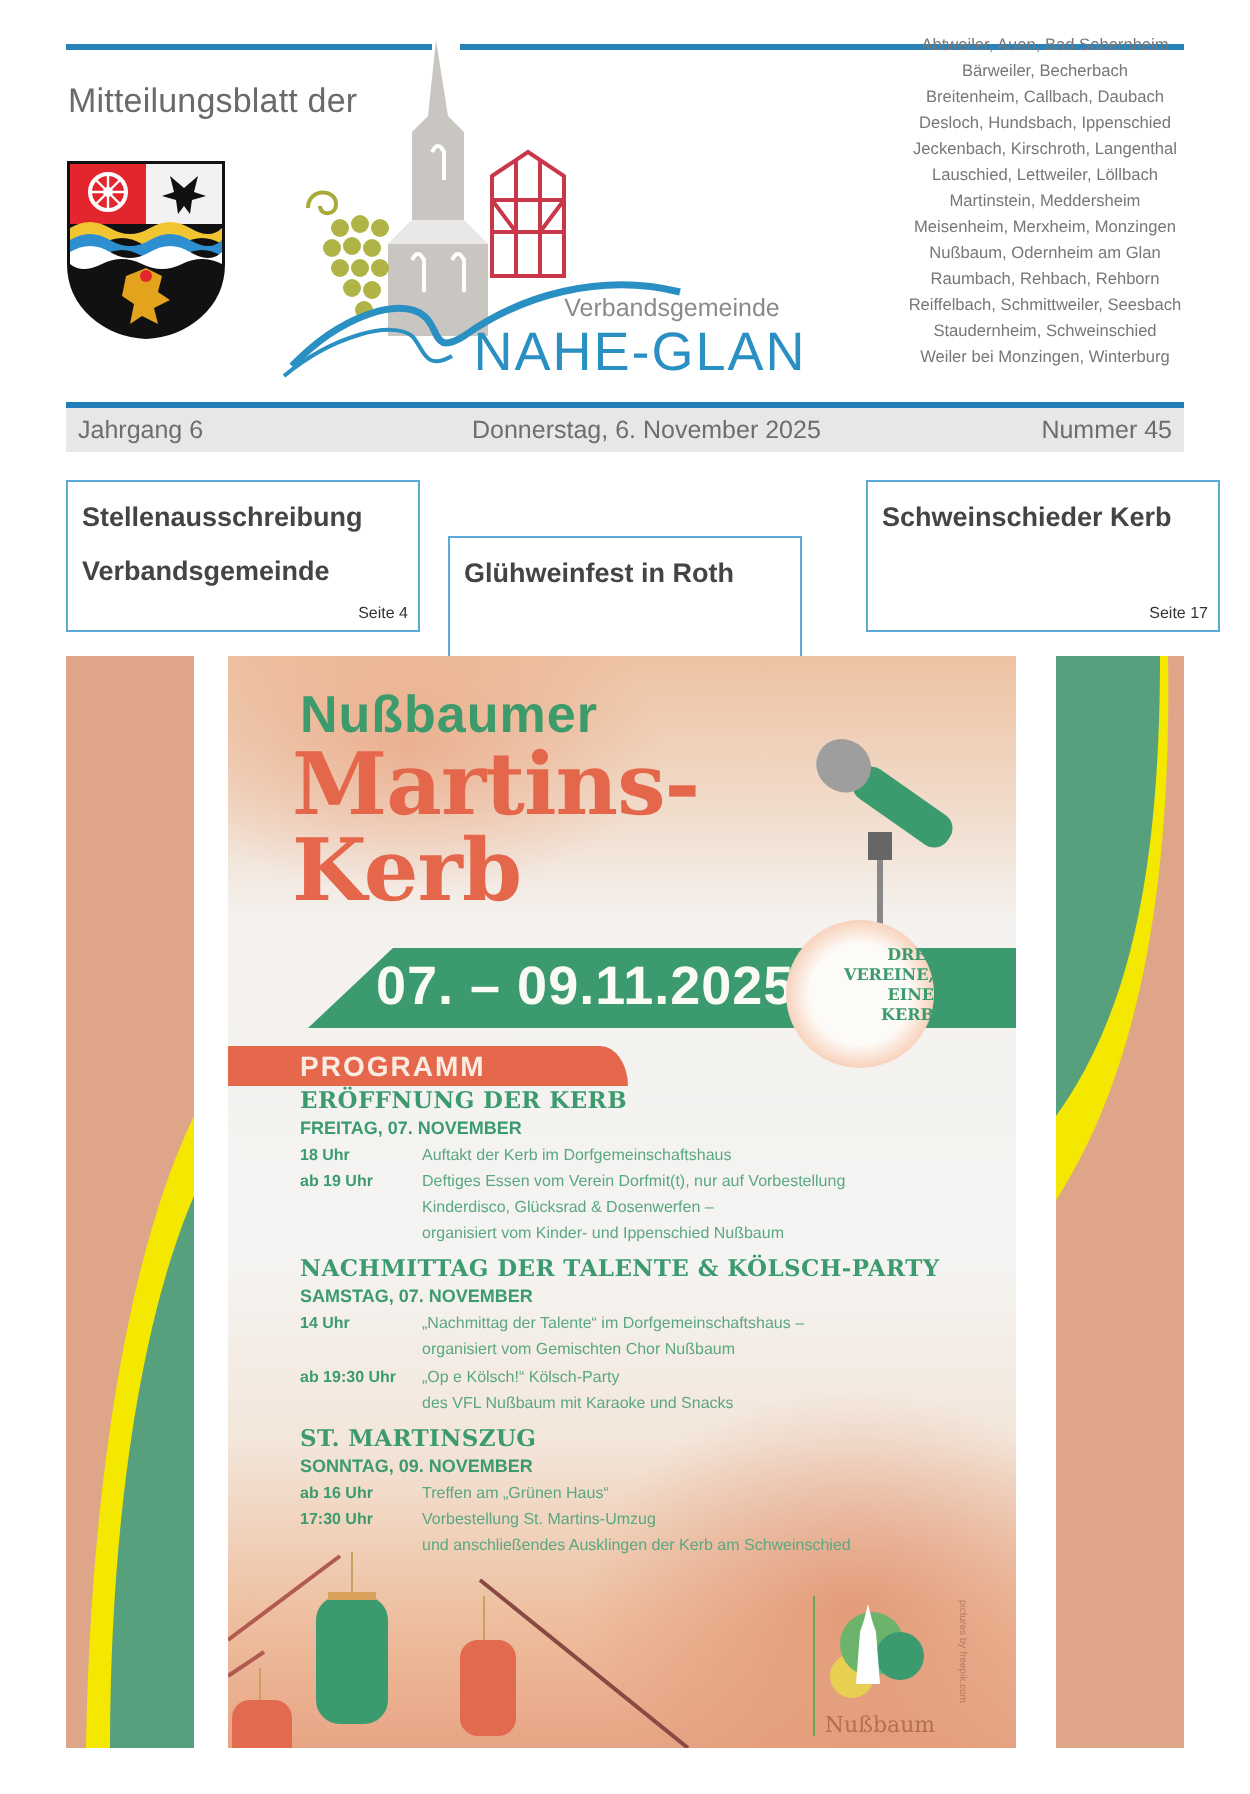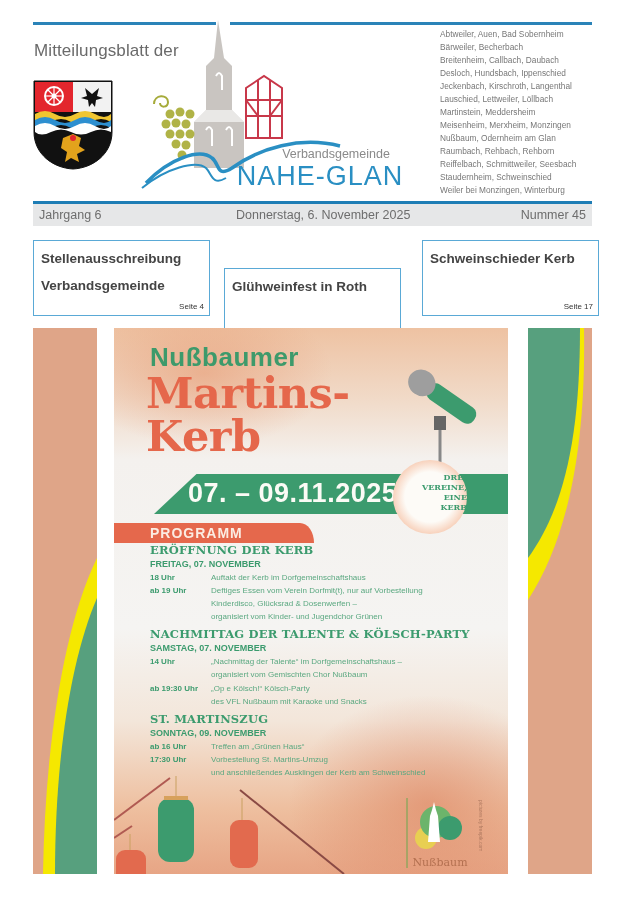--- a/index.html
+++ b/index.html
@@ -7,35 +7,35 @@
   body { position: relative; font-family: "Liberation Sans", sans-serif; color: #555; }
 
   .topline-left { position: absolute; left: 33px; top: 22px; width: 183px; height: 3px; background: #2a83b8; }
   .topline-right { position: absolute; left: 230px; top: 22px; width: 362px; height: 3px; background: #2a83b8; }
 
   .masthead-title { position: absolute; left: 34px; top: 41px; font-size: 17px; color: #6a6a6a; letter-spacing: 0.1px; }
 
   .coat { position: absolute; left: 33px; top: 80px; width: 80px; height: 90px; }
   .logo { position: absolute; left: 140px; top: 18px; width: 280px; height: 175px; }
 
-  .towns { position: absolute; left: 440px; top: 28px; width: 165px; font-size: 8.3px; line-height: 13px; color: #777; }
+  .towns { position: absolute; left: 440px; top: 16px; width: 165px; text-align: center; font-size: 8.3px; line-height: 13px; color: #777; }
 
   .issue-topline { position: absolute; left: 33px; top: 201px; width: 559px; height: 3px; background: #1e7db5; }
   .issue-bar { position: absolute; left: 33px; top: 204px; width: 559px; height: 22px; background: #e6e7e8; font-size: 12.5px; color: #6d6d6d; }
   .issue-bar span { position: absolute; top: 4px; }
   .issue-left { left: 6px; }
   .issue-center { left: 203px; }
   .issue-right { right: 6px; }
 
   .teaser { position: absolute; top: 240px; width: 177px; height: 76px; border: 1.5px solid #5aa9d6; background: #fff; }
   .teaser .t-title { position: absolute; left: 7px; top: 4px; font-size: 13.5px; font-weight: bold; color: #444; line-height: 27px; width: 165px; }
   .teaser .t-page { position: absolute; right: 5px; bottom: 4px; font-size: 8px; color: #333; }
   .teaser-1 { left: 33px; }
   .teaser-2 { left: 224px; margin-top: 28px; }
-  .teaser-3 { left: 422px; text-decoration: underline; }
+  .teaser-3 { left: 433px; text-decoration: underline; }
 
   .side-left { position: absolute; left: 33px; top: 328px; width: 64px; height: 546px; background: #dfa588; overflow: hidden; }
   .side-right { position: absolute; left: 528px; top: 328px; width: 64px; height: 546px; background: #dfa588; overflow: hidden; }
   .side-left svg, .side-right svg { position: absolute; left: 0; top: 0; }
 
   .flyer { position: absolute; left: 114px; top: 328px; width: 394px; height: 546px; overflow: hidden;
            background: linear-gradient(180deg, #eec2a2 0%, #f1dccb 14%, #f4f1ee 24%, #f5f4f2 55%, #f3e6da 72%, #eebf9f 88%, #e7a585 100%); }
   .flyer .wash1 { position: absolute; left: -40px; top: -30px; width: 260px; height: 150px; border-radius: 50%; background: radial-gradient(ellipse at center, rgba(230,150,110,0.55), rgba(230,150,110,0) 70%); }
   .flyer .wash2 { position: absolute; right: -60px; bottom: -40px; width: 280px; height: 220px; border-radius: 50%; background: radial-gradient(ellipse at center, rgba(220,130,95,0.6), rgba(220,130,95,0) 70%); }
 
@@ -206,21 +206,21 @@
   <div class="f-prog-band"></div>
   <div class="f-prog">PROGRAMM</div>
 
   <div class="f-section" style="top:215px">ERÖFFNUNG DER KERB</div>
   <div class="f-day" style="top:231px">FREITAG, 07. NOVEMBER</div>
   <div class="f-time" style="top:245px">18 Uhr</div>
   <div class="f-text" style="top:245px">Auftakt der Kerb im Dorfgemeinschaftshaus</div>
   <div class="f-time" style="top:258px">ab 19 Uhr</div>
   <div class="f-text" style="top:258px">Deftiges Essen vom Verein Dorfmit(t), nur auf Vorbestellung</div>
   <div class="f-text" style="top:271px">Kinderdisco, Glücksrad &amp; Dosenwerfen –</div>
-  <div class="f-text" style="top:284px">organisiert vom Kinder- und Jugendchor Grünen</div>
+  <div class="f-text" style="top:284px">organisiert vom Kinder- und Ippenschied Nußbaum</div>
 
   <div class="f-section" style="top:299px">NACHMITTAG DER TALENTE &amp; KÖLSCH-PARTY</div>
   <div class="f-day" style="top:315px">SAMSTAG, 07. NOVEMBER</div>
   <div class="f-time" style="top:329px">14 Uhr</div>
   <div class="f-text" style="top:329px">„Nachmittag der Talente“ im Dorfgemeinschaftshaus –</div>
   <div class="f-text" style="top:342px">organisiert vom Gemischten Chor Nußbaum</div>
   <div class="f-time" style="top:356px">ab 19:30 Uhr</div>
   <div class="f-text" style="top:356px">„Op e Kölsch!“ Kölsch-Party</div>
   <div class="f-text" style="top:369px">des VFL Nußbaum mit Karaoke und Snacks</div>
 

